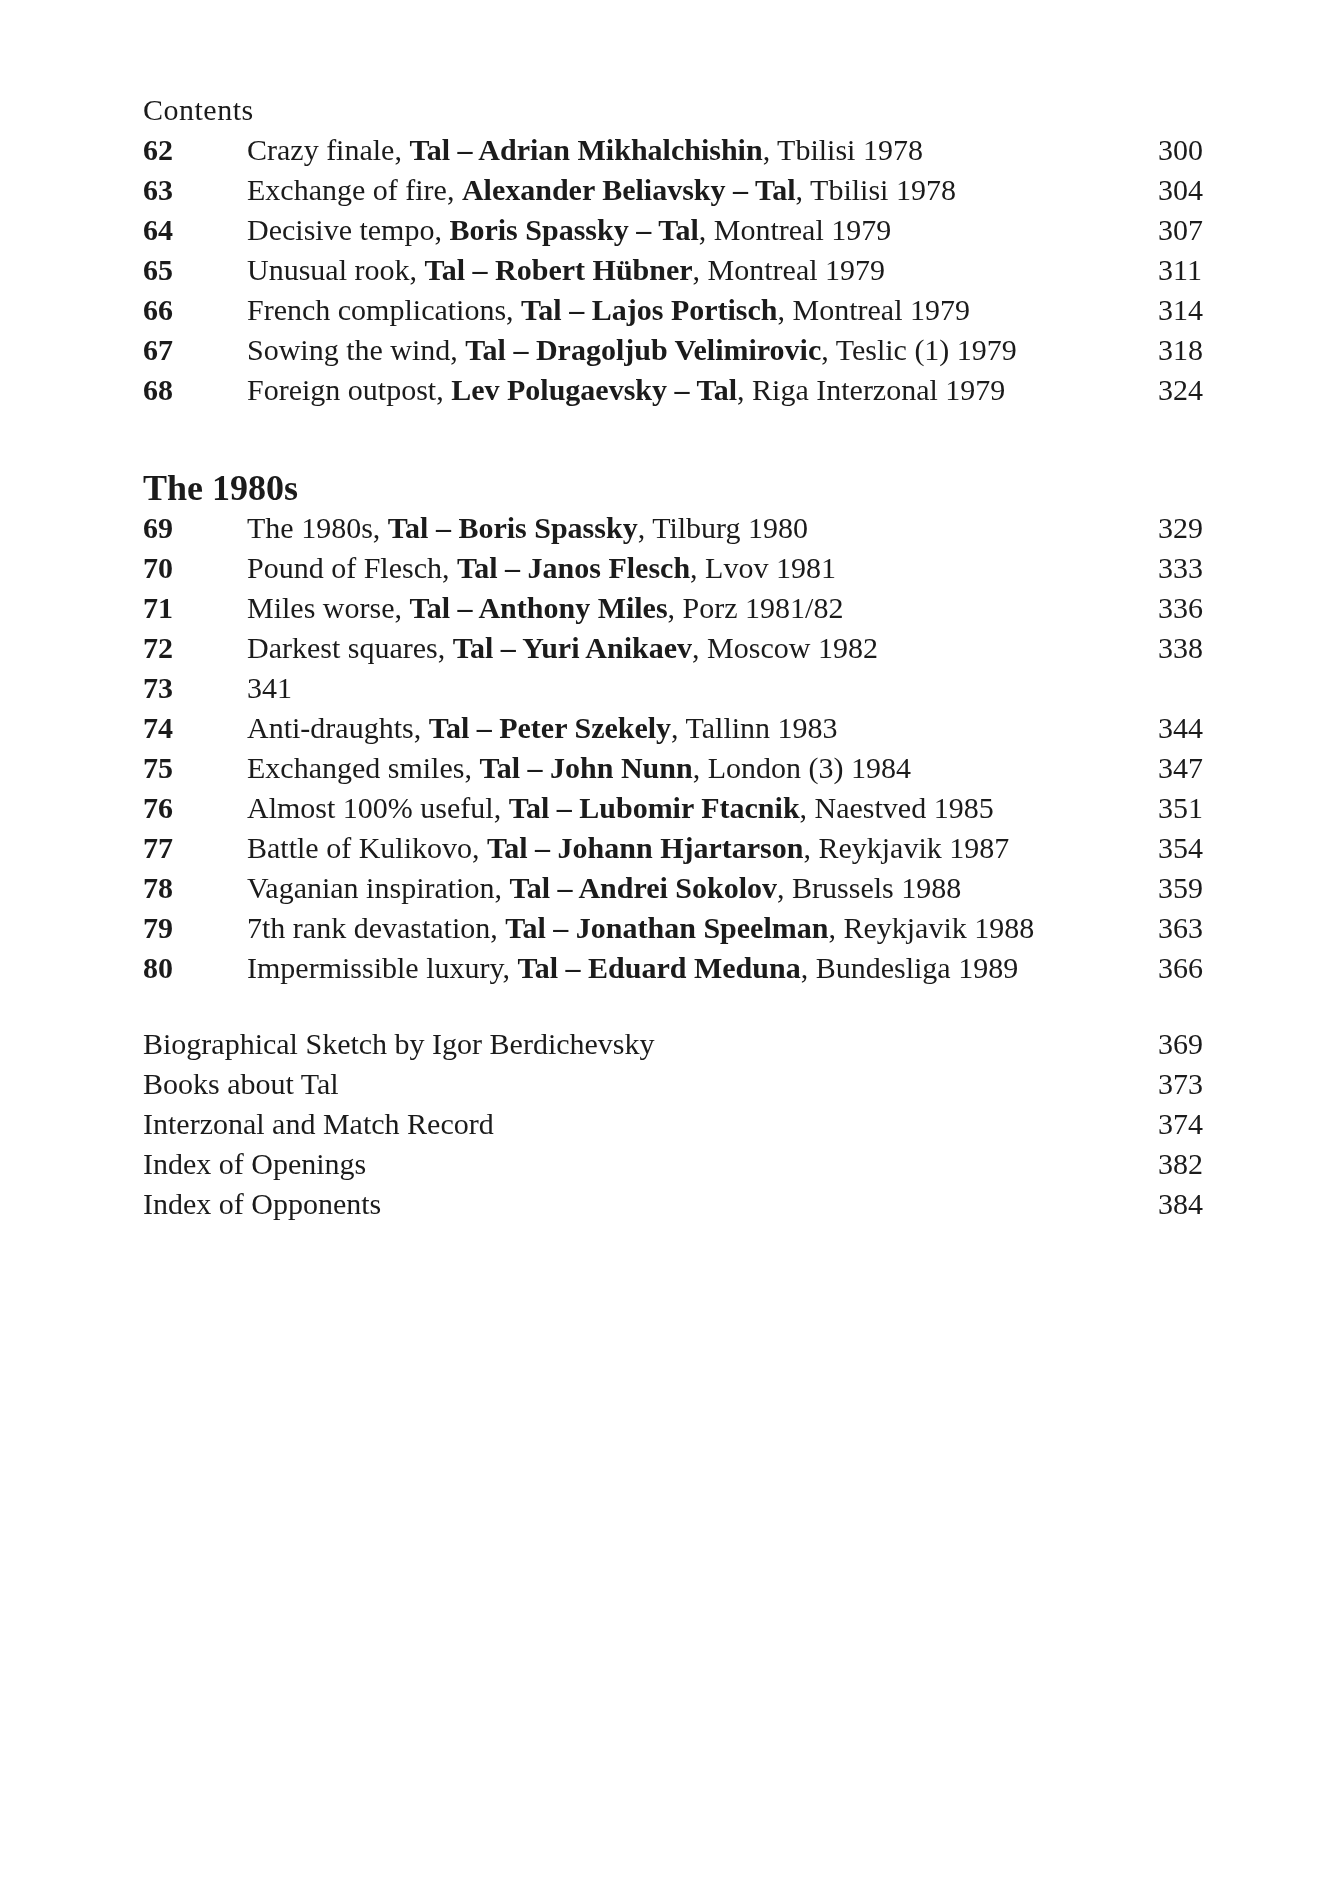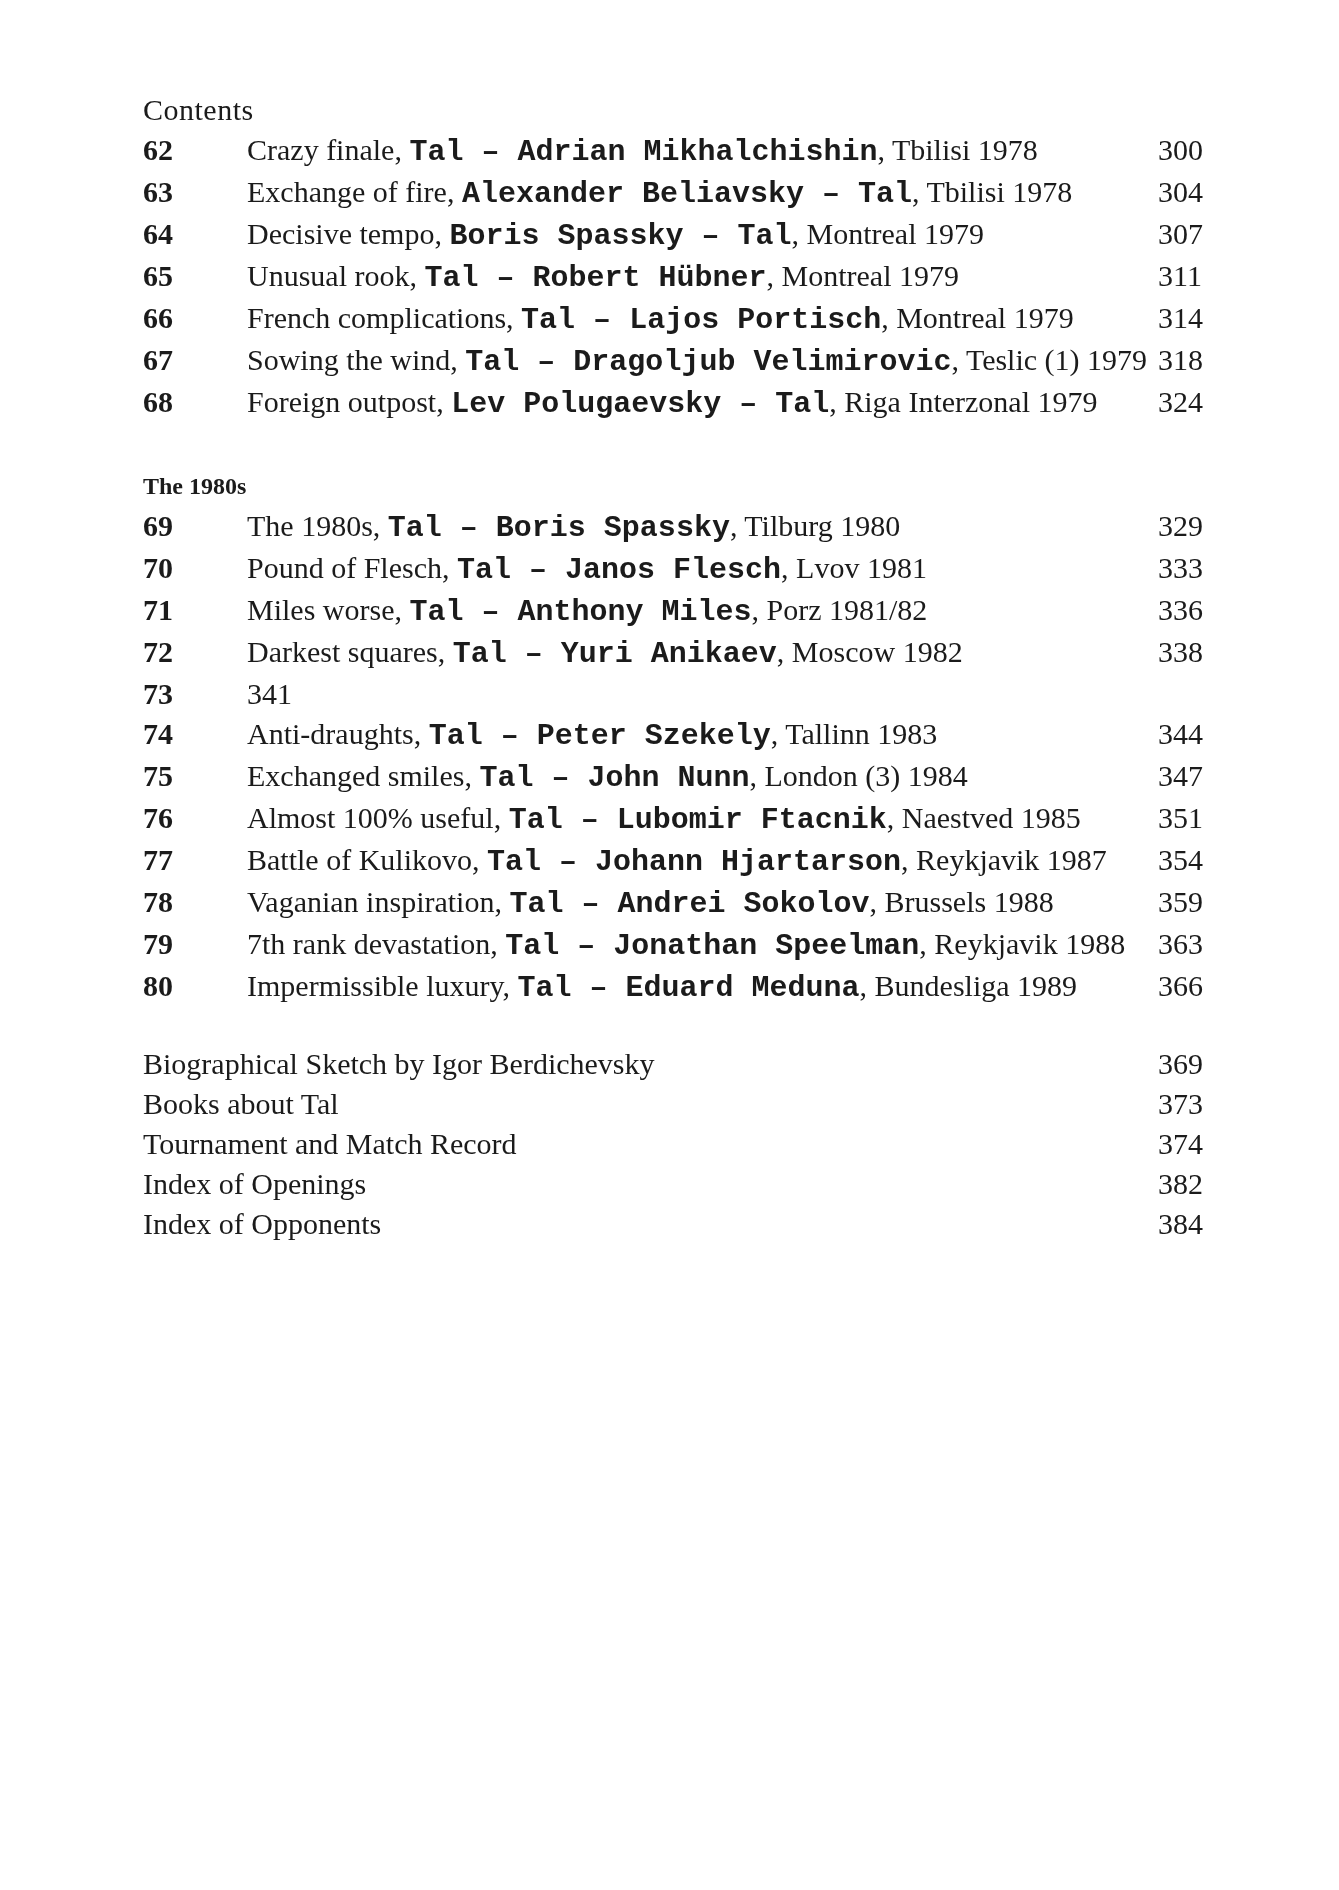--- a/index.html
+++ b/index.html
@@ -38,28 +38,28 @@
   }
   .toc-row .num {
     flex: none;
     width: 104px;
     font-weight: bold;
   }
   .toc-row .ttl {
     flex: 1 1 auto;
     overflow: hidden;
   }
-  .toc-row .ttl .b { font-weight: bold; font-family: Liberation Mono, monospace; }
+  .toc-row .ttl .b { font-weight: bold; }
   .toc-row .pg {
     flex: none;
     min-width: 60px;
   }
   .section-heading {
-    margin-top: 42px;
-    font-size: 24px;
+    margin-top: 58px;
+    font-size: 36px;
     line-height: 40px;
     font-weight: bold;
   }
   .back-matter { margin-top: 36px; }
   .back-matter .toc-row .lbl { flex: 1 1 auto; }
 </style>
 </head>
 <body>
 
 <div class="sheet">
@@ -171,21 +171,21 @@
   <div class="back-matter">
     <div class="toc-row">
       <span class="lbl">Biographical Sketch by Igor Berdichevsky</span>
         <span class="pg">369</span>
     </div>
     <div class="toc-row">
       <span class="lbl">Books about Tal</span>
         <span class="pg">373</span>
     </div>
     <div class="toc-row">
-      <span class="lbl">Tournament and Match Record</span>
+      <span class="lbl">Interzonal and Match Record</span>
         <span class="pg">374</span>
     </div>
     <div class="toc-row">
       <span class="lbl">Index of Openings</span>
         <span class="pg">382</span>
     </div>
     <div class="toc-row">
       <span class="lbl">Index of Opponents</span>
         <span class="pg">384</span>
     </div>

